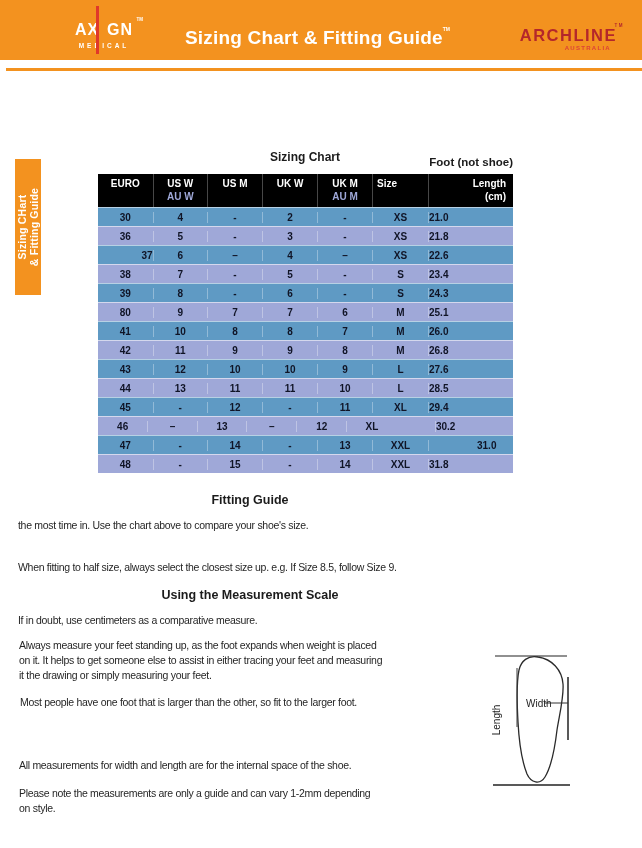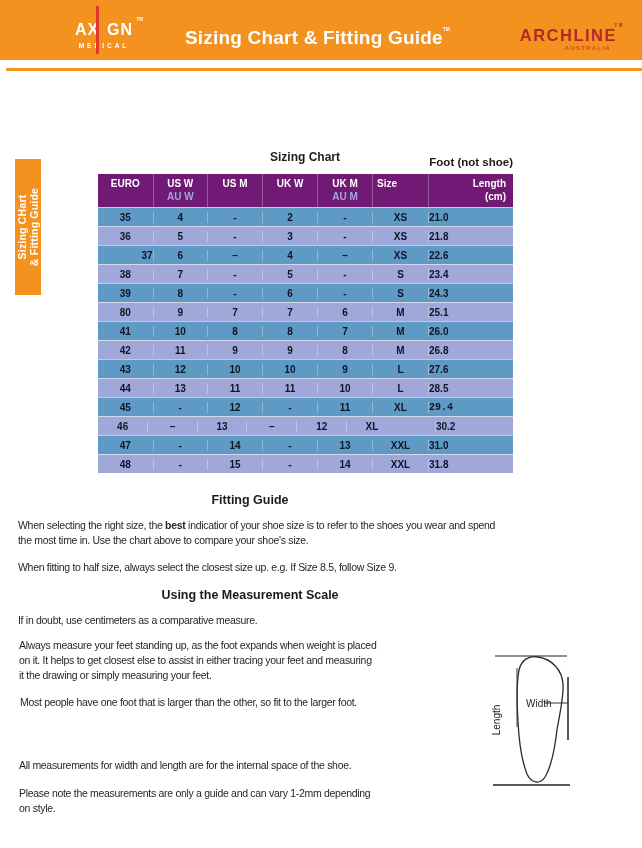--- a/index.html
+++ b/index.html
@@ -31,21 +31,21 @@
     transform-origin:top left;transform:rotate(-90deg) translateX(-136px);
     display:flex;flex-direction:column;justify-content:center;text-align:center;
     color:#fff;font-weight:bold;font-size:10.5px;line-height:12.5px;letter-spacing:.2px}
 
   
   .tbl-title{left:205px;top:150px;width:200px;text-align:center;font-size:12px;font-weight:bold;color:#1b1b1b}
   .tbl-note{left:400px;top:156px;width:113px;text-align:right;font-size:11.5px;font-weight:bold;color:#1b1b1b}
 
   
   .sizing-table{left:98px;top:174px;width:415px}
-  .thead{display:flex;background:#701a75;height:33px}
+  .thead{display:flex;background:#000000;height:33px}
   .th{box-sizing:border-box;padding-top:3px;text-align:center;color:#fff;
     font-size:10px;font-weight:bold;line-height:13px;border-left:1px solid rgba(255,255,255,.28)}
   .th:first-child{border-left:none}
   .th .l2{color:#9FA8D8}
   .th5{text-align:left;padding-left:4px}
   .th6{text-align:right;padding-right:7px}
   .th6 .l2{color:#fff}
   .trow{display:flex;height:19px;align-items:center;box-sizing:border-box;border-top:1px solid rgba(255,255,255,.55)}
   .trow.even{background:#5F9AC4}
   .trow.odd{background:#9FA8D8}
@@ -127,21 +127,21 @@
         <div class="l1">Size</div>
         <div class="l2"></div>
       </div>
       <div class="th th6" style="width: 85px;">
         <div class="l1">Length</div>
         <div class="l2">(cm)</div>
       </div>
     </div>
   <div id="tbody">
       <div class="trow even">
-        <div class="td td0" style="width: 54.5px;">35</div>
+        <div class="td td0" style="width: 54.5px;">30</div>
         <div class="td td1" style="width: 54.5px;">4</div>
         <div class="td td2" style="width: 55px;">-</div>
         <div class="td td3" style="width: 55px;">2</div>
         <div class="td td4" style="width: 55px;">-</div>
         <div class="td td5" style="width: 56px;">XS</div>
         <div class="td td6" style="width: 85px;">21.0</div>
       </div>
       <div class="trow odd">
         <div class="td td0" style="width: 54.5px;">36</div>
         <div class="td td1" style="width: 54.5px;">5</div>
@@ -223,64 +223,63 @@
         <div class="td td5" style="width: 56px;">L</div>
         <div class="td td6" style="width: 85px;">28.5</div>
       </div>
       <div class="trow even">
         <div class="td td0" style="width: 54.5px;">45</div>
         <div class="td td1" style="width: 54.5px;">-</div>
         <div class="td td2" style="width: 55px;">12</div>
         <div class="td td3" style="width: 55px;">-</div>
         <div class="td td4" style="width: 55px;">11</div>
         <div class="td td5" style="width: 56px;">XL</div>
-        <div class="td td6" style="width: 68px; font-family: Liberation Mono, monospace;">29.4</div>
+        <div class="td td6" style="width: 68px;">29.4</div>
       </div>
       <div class="trow odd">
         <div class="td td0" style="width: 54.5px;">46</div>
         <div class="td td1" style="width: 54.5px;">–</div>
         <div class="td td2" style="width: 55px;">13</div>
         <div class="td td3" style="width: 55px;">–</div>
         <div class="td td4" style="width: 55px;">12</div>
         <div class="td td5" style="width: 56px;">XL</div>
         <div class="td td6" style="width: 85px; margin-left: 38px;">30.2</div>
       </div>
       <div class="trow even">
         <div class="td td0" style="width: 54.5px;">47</div>
         <div class="td td1" style="width: 54.5px;">-</div>
         <div class="td td2" style="width: 55px;">14</div>
         <div class="td td3" style="width: 55px;">-</div>
         <div class="td td4" style="width: 55px;">13</div>
         <div class="td td5" style="width: 56px;">XXL</div>
-        <div class="td td6" style="width: 85px;">31.0</div>
+        <div class="td td6" style="width: 85px; padding-left: 48px;">31.0</div>
       </div>
       <div class="trow odd">
         <div class="td td0" style="width: 54.5px;">48</div>
         <div class="td td1" style="width: 54.5px;">-</div>
         <div class="td td2" style="width: 55px;">15</div>
         <div class="td td3" style="width: 55px;">-</div>
         <div class="td td4" style="width: 55px;">14</div>
         <div class="td td5" style="width: 56px;">XXL</div>
         <div class="td td6" style="width: 85px;">31.8</div>
       </div>
     </div>
 </div>
 
 <div class="abs h2 fitting">Fitting Guide</div>
 <div class="abs para p1">
-  <span><i style="font-style:normal">When selecting the right size, the </i><b>best</b><i style="font-style:normal"> indicatior of your shoe size is to refer to the shoes you wear and spend</i></span>
   <span>the most time in. Use the chart above to compare your shoe's size.</span>
 </div>
 <div class="abs para p2">When fitting to half size, always select the closest size up. e.g. If Size 8.5, follow Size 9.</div>
 
 <div class="abs h2 measure">Using the Measurement Scale</div>
 <div class="abs para p3">If in doubt, use centimeters as a comparative measure.</div>
 <div class="abs para p4">
   <span>Always measure your feet standing up, as the foot expands when weight is placed</span>
-  <span>on it. It helps to get closest else to assist in either tracing your feet and measuring</span>
+  <span>on it. It helps to get someone else to assist in either tracing your feet and measuring</span>
   <span>it the drawing or simply measuring your feet.</span>
 </div>
 <div class="abs para p5">Most people have one foot that is larger than the other, so fit to the larger foot.</div>
 <div class="abs para p6">All measurements for width and length are for the internal space of the shoe.</div>
 <div class="abs para p7">
   <span>Please note the measurements are only a guide and can vary 1-2mm depending</span>
   <span>on style.</span>
 </div>
 
 <svg class="abs foot-svg" width="92" height="145" viewBox="0 0 92 145">

